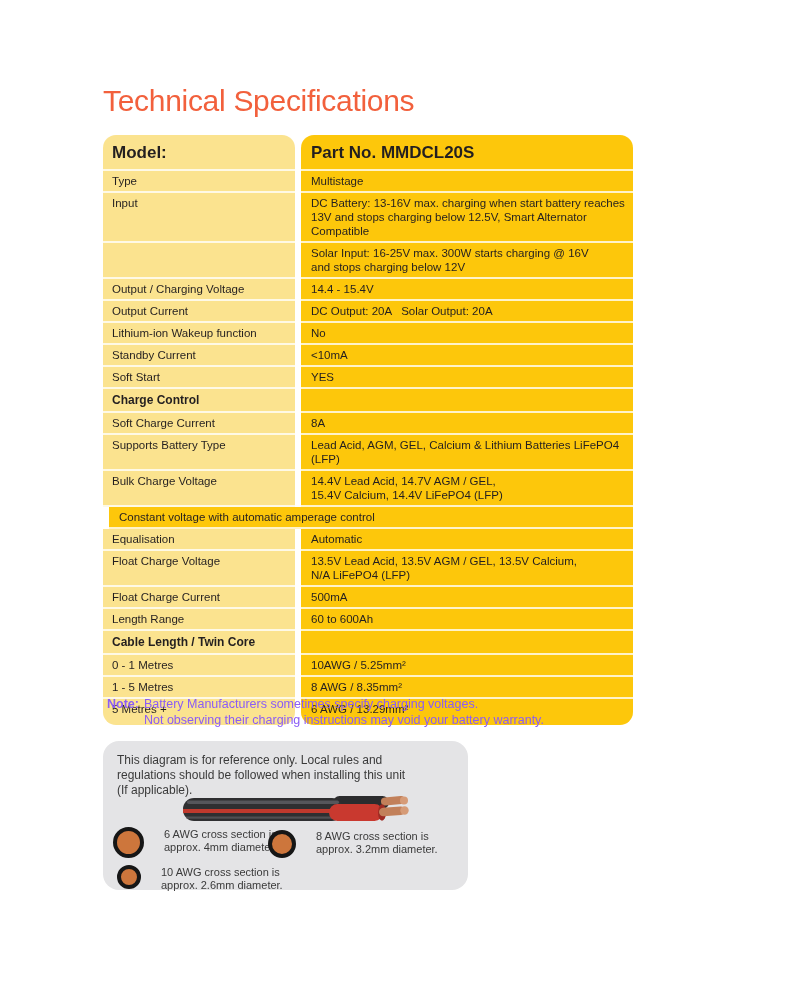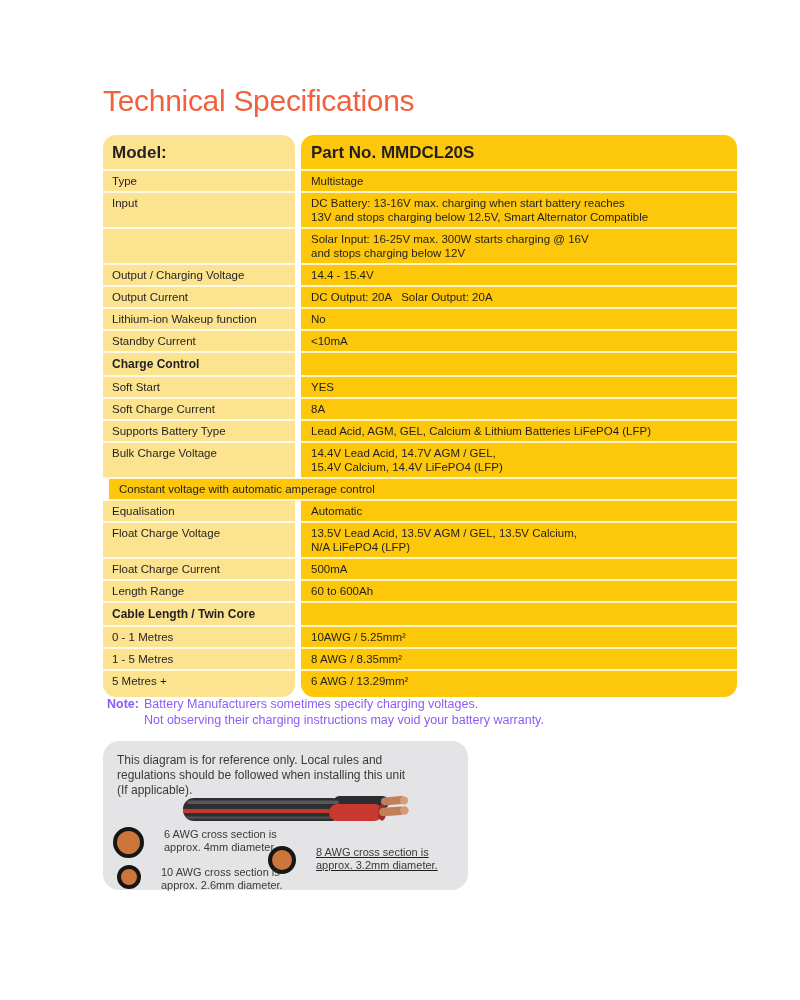--- a/index.html
+++ b/index.html
@@ -22,21 +22,21 @@
     color:var(--ink);
     overflow:hidden;
   }
   .page-title{
     position:absolute;left:103px;top:84px;
     font-size:30px;font-weight:normal;letter-spacing:-.3px;
     color:var(--title);
   }
   
   .spec-table{
-    position:absolute;left:103px;top:135px;width:634px;
+    position:absolute;left:103px;top:135px;width:530px;
     display:flex;flex-direction:column;
   }
   .t-row{display:flex;align-items:stretch;}
   .cell-l{
     width:192px;flex:0 0 192px;
     background:var(--light-yellow);
     border-bottom:2px solid var(--sep);
     padding:3px 6px 3px 9px;
   }
   .col-gap{width:6px;flex:0 0 6px;background:transparent;}
@@ -81,21 +81,21 @@
     background:var(--copper);
     border:4px solid #161616;
     flex:0 0 auto;
   }
   .awg-text{
     font-size:11px;line-height:13px;color:var(--boxtext);
     white-space:pre-line;margin-left:20px;margin-top:1px;
   }
   .awg-1{left:10px;top:86px;}
   .awg-1 .awg-dot{width:31px;height:31px;}
-  .awg-2{left:165px;top:104px;text-decoration:underline;}
+  .awg-2{left:165px;top:88px;}
   .awg-2 .awg-dot{width:28px;height:28px;margin-top:1px;}
   .awg-3{left:14px;top:124px;}
   .awg-3 .awg-dot{width:24px;height:24px;}
 </style>
 </head>
 <body>
 
 <div class="page">
 
   <h1 class="page-title">Technical Specifications</h1>
@@ -176,37 +176,37 @@
     <div class="t-row">
       <div class="cell-l">
         <span class="lbl">Standby Current</span>
       </div>
       <div class="col-gap"></div>
       <div class="cell-r">
         <span class="val">&lt;10mA</span>
       </div>
     </div>
 
+    <div class="t-row">
+      <div class="cell-l">
+        <span class="lbl">Soft Start</span>
+      </div>
+      <div class="col-gap"></div>
+      <div class="cell-r">
+        <span class="val">YES</span>
+      </div>
+    </div>
+
     <div class="t-row section">
       <div class="cell-l">
         <span class="lbl">Charge Control</span>
       </div>
       <div class="col-gap"></div>
       <div class="cell-r">
         <span class="val"></span>
-      </div>
-    </div>
-
-    <div class="t-row">
-      <div class="cell-l">
-        <span class="lbl">Soft Start</span>
-      </div>
-      <div class="col-gap"></div>
-      <div class="cell-r">
-        <span class="val">YES</span>
       </div>
     </div>
 
     <div class="t-row">
       <div class="cell-l">
         <span class="lbl">Soft Charge Current</span>
       </div>
       <div class="col-gap"></div>
       <div class="cell-r">
         <span class="val">8A</span>

